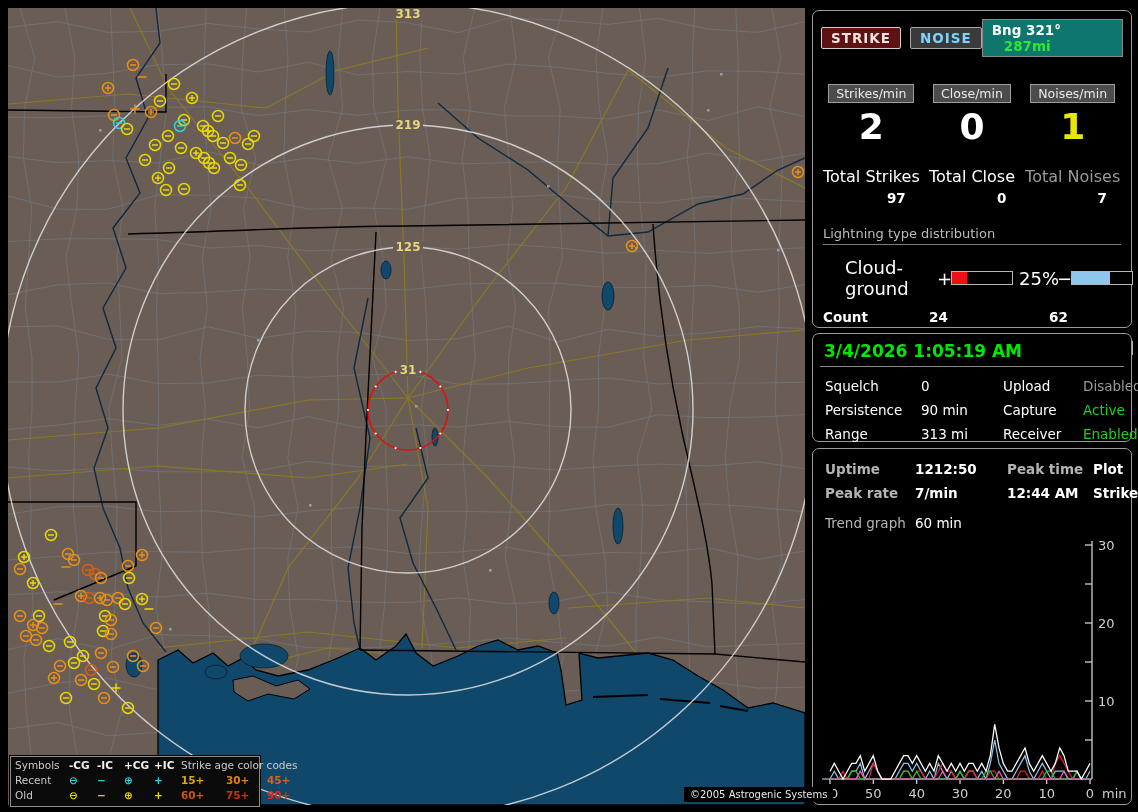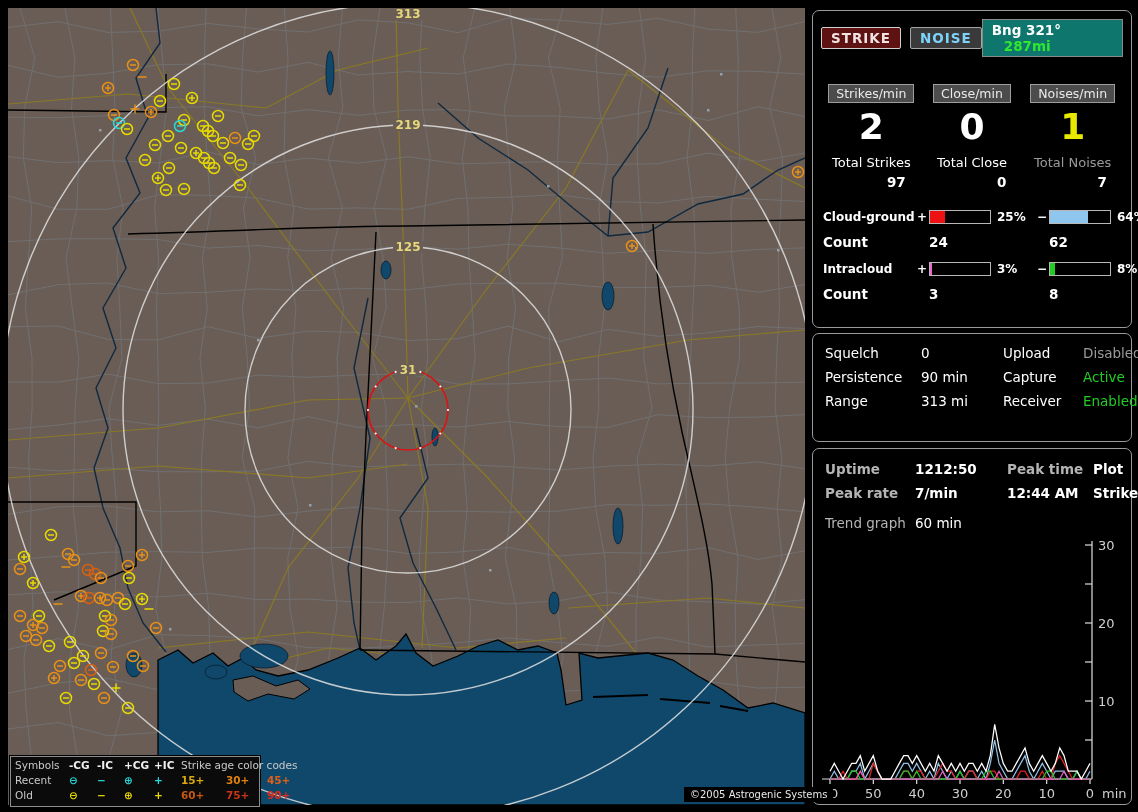--- a/index.html
+++ b/index.html
@@ -23,25 +23,25 @@
   .btnrow{display:flex;align-items:center;padding:8px 8px 0 8px;}
   .btn{font-weight:bold;font-size:13.5px;padding:2px 9px;border-radius:2px;letter-spacing:1px;cursor:default;}
   .btn.strike{background:#5e1212;border:1px solid #cfcfcf;color:#f2e2e2;}
   .btn.noise{background:#3a3a3a;border:1px solid #a5a5a5;color:#7dd3fc;margin-left:9px;}
   .bngbox{margin-left:auto;background:#0f766e;border:1px solid #8a8a8a;padding:2px 9px;font-weight:bold;font-size:13.5px;}
   .bngdist{margin-left:12px;}
   .rates{display:flex;justify-content:space-between;padding:0 8px;margin-top:26px;}
   .rate-col{width:102px;text-align:center;}
   .chip{display:inline-block;background:#4c4c4c;border:1px solid #9d9d9d;color:#eaeaea;font-size:12.5px;padding:1px 7px;}
   .bignum{font-size:36px;font-weight:bold;margin-top:4px;line-height:40px;}
-  .tlabel{font-size:13px;margin-top:8px;}
+  .tlabel{font-size:16px;margin-top:20px;}
   .tval{font-size:13.5px;font-weight:bold;text-align:right;padding-right:16px;margin-top:4px;}
   .dist{margin:20px 10px 0 10px;}
   .dist-title{color:#bcbcbc;font-size:13px;border-bottom:1px solid #7c7c7c;padding-bottom:3px;}
-  .drow{display:grid;grid-template-columns:92px 14px 62px 44px 14px 62px 40px;align-items:center;margin-top:12px;font-size:12px;font-weight:bold;}
+  .drow{display:grid;grid-template-columns:92px 14px 62px 44px 14px 62px 40px;align-items:center;margin-top:12px;font-size:18px;font-weight:normal;margin-left:22px;}
   .crow{display:grid;grid-template-columns:92px 14px 62px 44px 14px 62px 40px;align-items:center;margin-top:10px;font-size:13.5px;font-weight:bold;}
   .bar{height:12px;border:1px solid #b8b8b8;background:#000;}
   .bar > div{height:100%;}
   .pm{text-align:center;}
   .pct{padding-left:6px;}
   .clock{font-size:17px;font-weight:bold;padding:7px 4px 5px 4px;margin:0 7px;border-bottom:1px solid #8a8a8a;}
   .bgrid{display:grid;grid-template-columns:96px 82px 80px auto;row-gap:8px;padding:11px 12px;font-size:13.5px;}
   .cgrid{display:grid;grid-template-columns:90px 92px 86px auto;row-gap:8px;padding:12px 12px 0 12px;font-size:13.5px;font-weight:bold;}
   .lab{color:#b4b4b4;}
   .trendrow{display:grid;grid-template-columns:90px auto;padding:14px 12px 0 12px;font-size:13.5px;}
@@ -592,20 +592,21 @@
       <div class="tval">0</div>
     </div>
     <div class="rate-col">
       <span class="chip">Noises/min</span>
       <div class="bignum" style="color: rgb(232, 232, 0);">1</div>
       <div class="tlabel" style="color: rgb(154, 154, 154);">Total Noises</div>
       <div class="tval">7</div>
     </div>
   </div>
   <div class="dist">
+    <div class="dist-title">Lightning type distribution</div>
     <div class="drow">
       <span>Cloud-ground</span>
       <span class="pm">+</span>
       <span class="bar">
           <div style="width: 25%; background: rgb(238, 17, 17);"></div>
         </span>
       <span class="pct">25%</span>
       <span class="pm">−</span>
       <span class="bar">
           <div style="width: 64%; background: rgb(142, 198, 238);"></div>
@@ -640,20 +641,21 @@
       <span>3</span>
       <span></span>
         <span></span>
       <span>8</span>
       <span></span>
     </div>
   </div>
 </div>
 
 <div class="panel" id="panelB">
+  <div class="clock" style="color: rgb(0, 232, 0);">3/4/2026 1:05:19 AM</div>
   <div class="bgrid">
     <span>Squelch</span>
     <span>0</span>
     <span>Upload</span>
     <span style="color: rgb(154, 154, 154);">Disabled</span>
 
     <span>Persistence</span>
     <span>90 min</span>
     <span>Capture</span>
     <span style="color: rgb(34, 204, 34);">Active</span>

